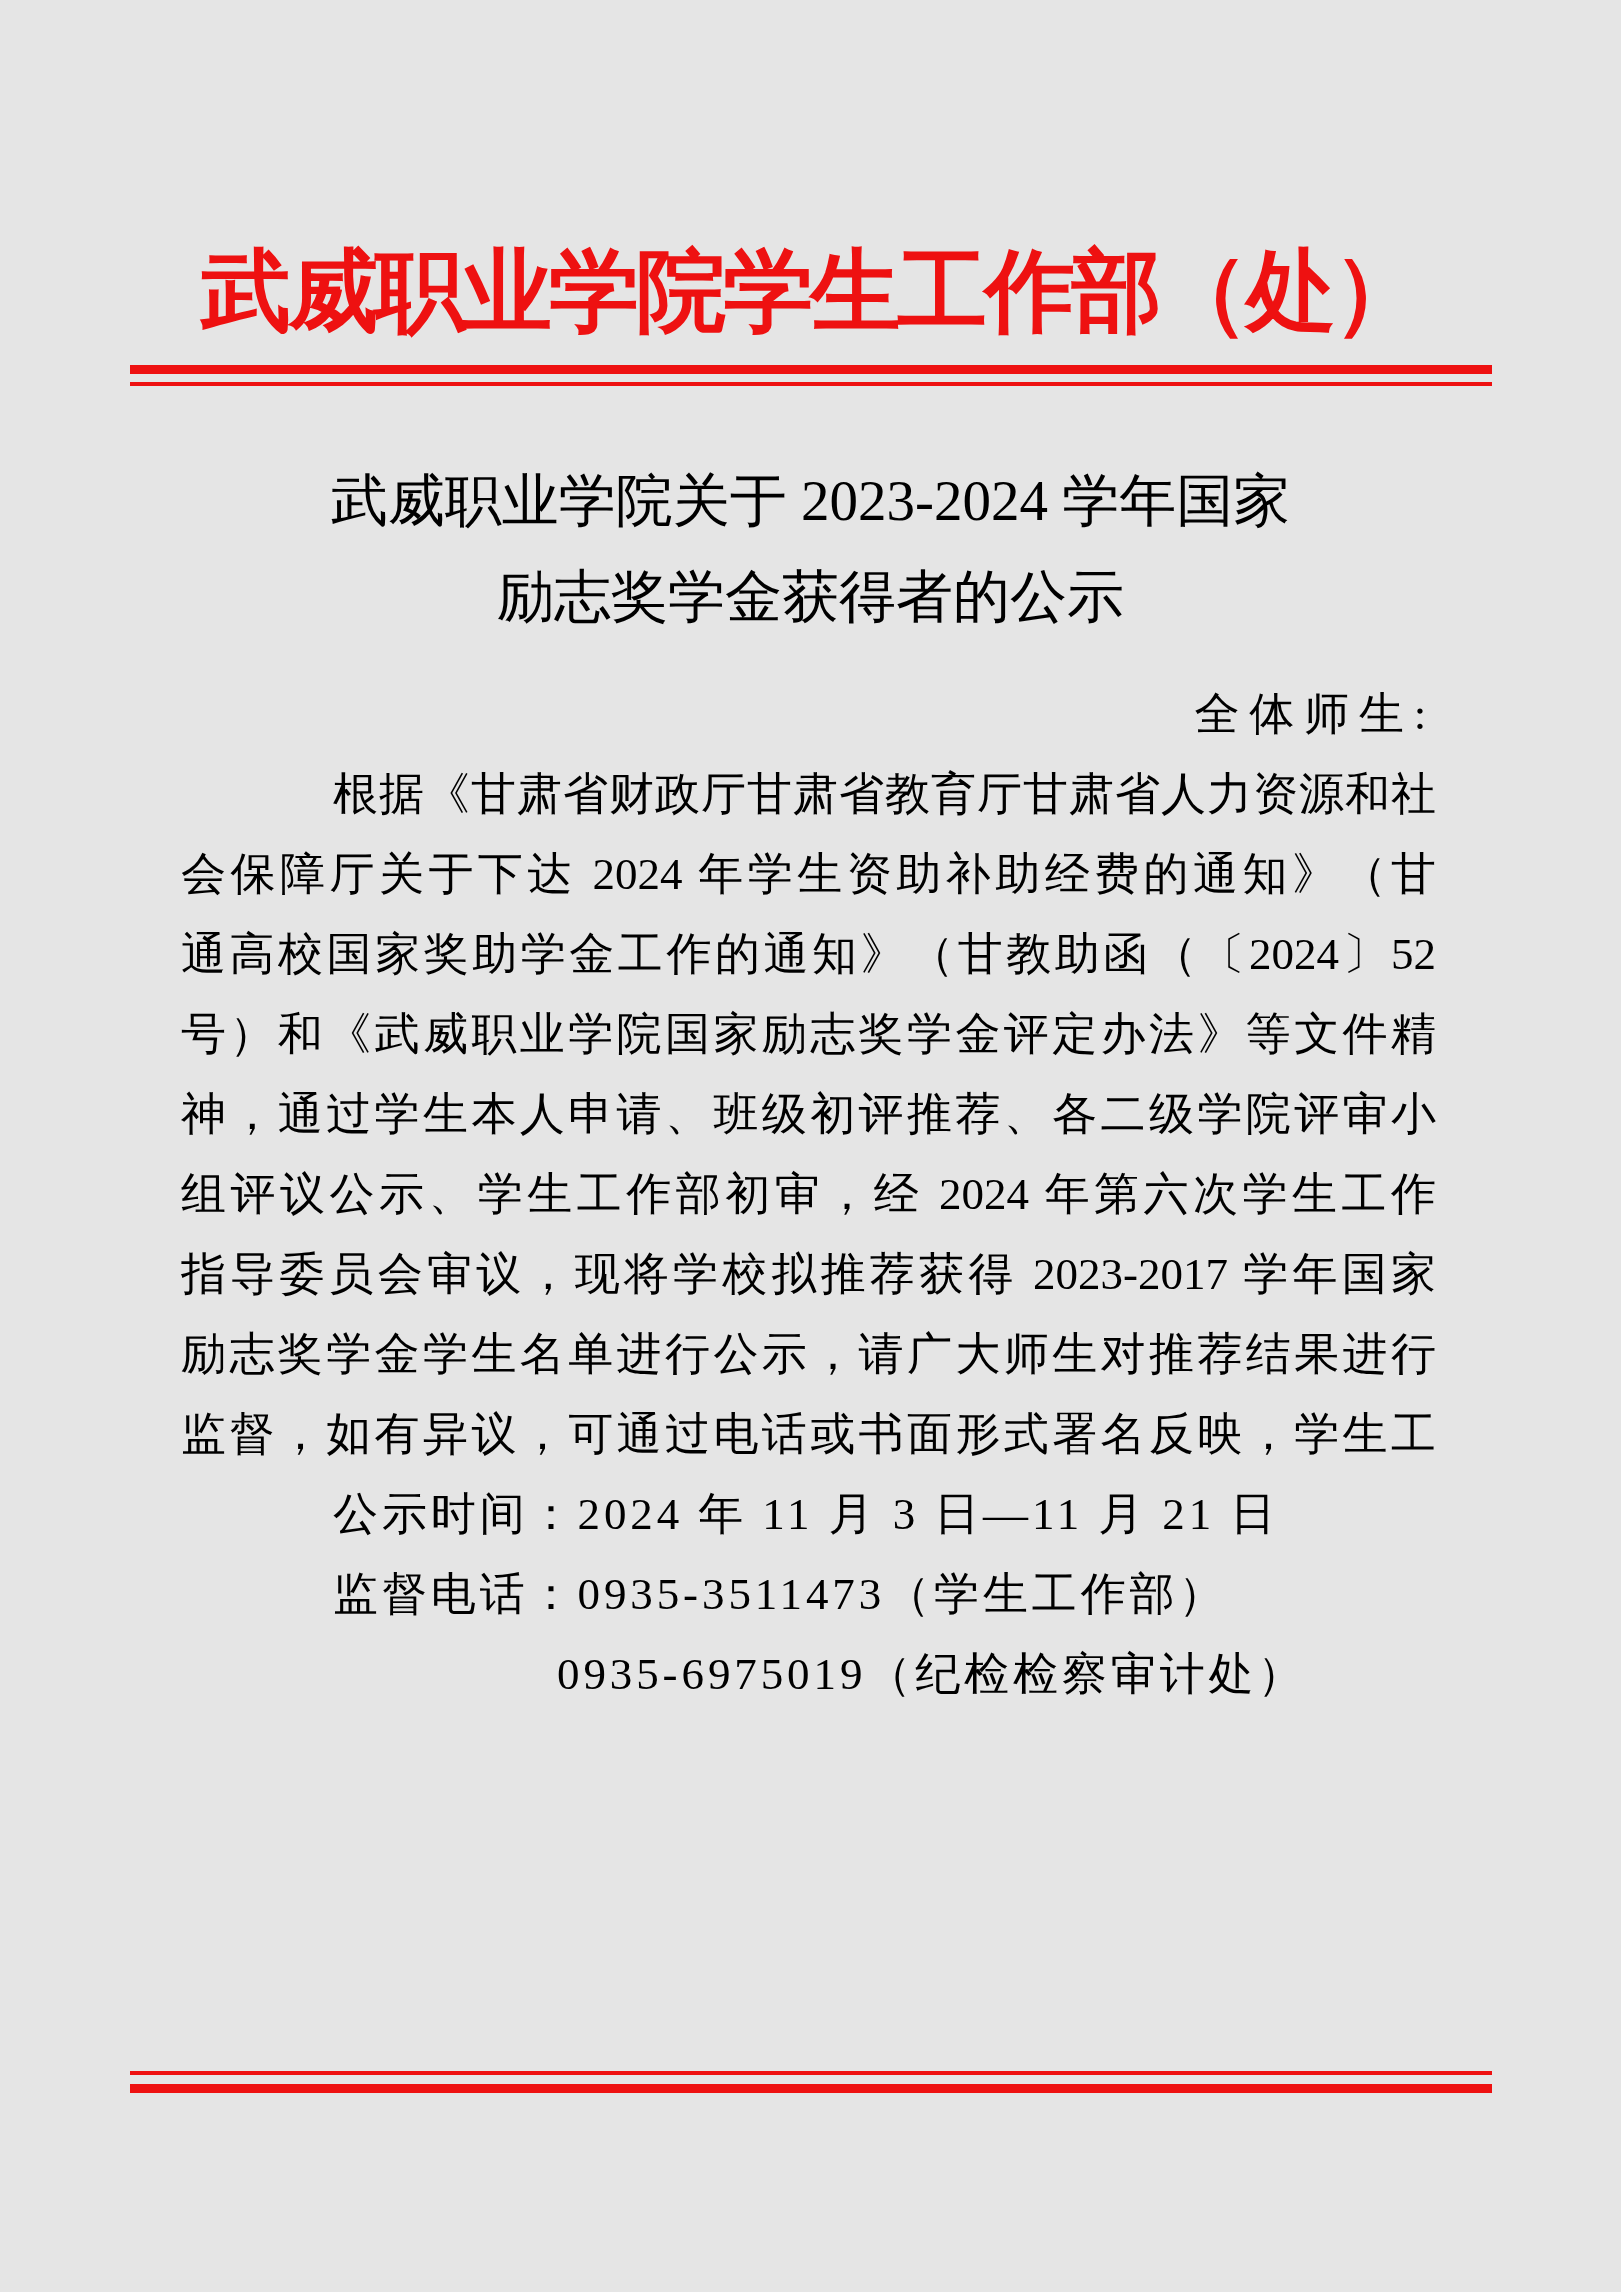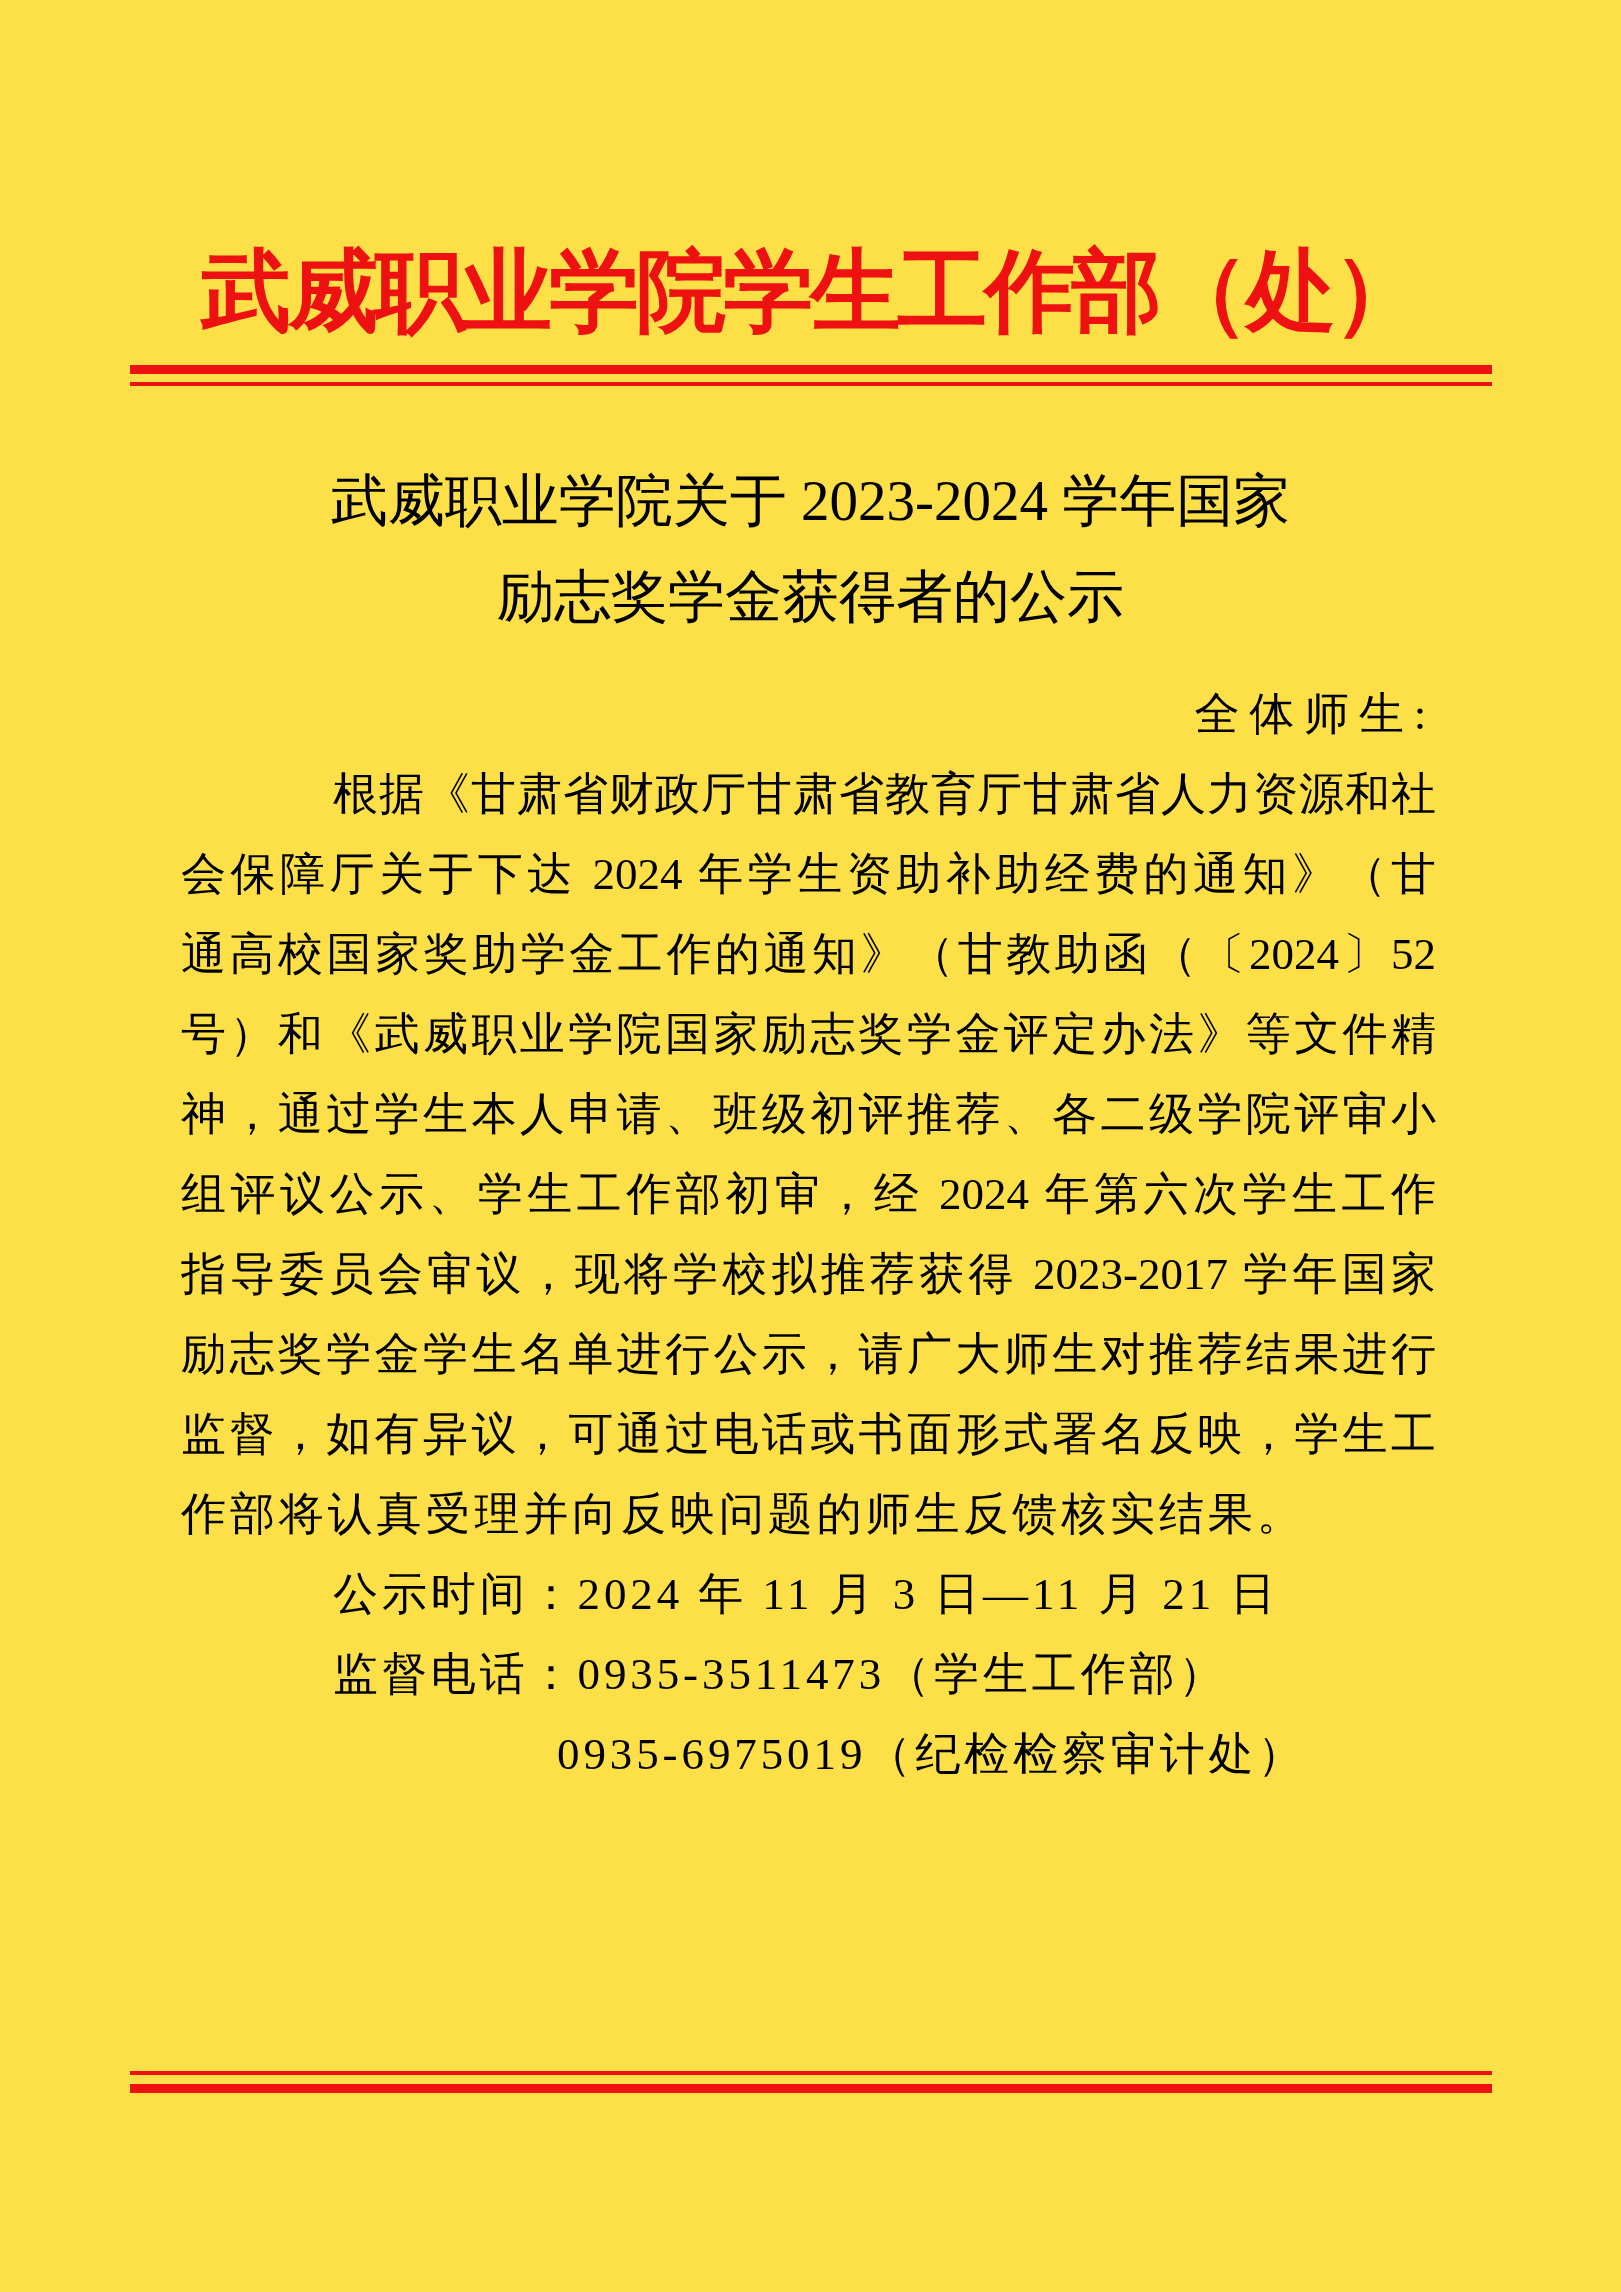--- a/index.html
+++ b/index.html
@@ -4,21 +4,21 @@
 <style>
   html, body {
     margin: 0;
     padding: 0;
     background: #ffffff;
   }
   .page {
     position: relative;
     width: 1621px;
     height: 2293px;
-    background: #fde047;
+    background: #e5e5e5;
     overflow: hidden;
     font-family: "Liberation Serif", "DejaVu Serif", serif;
     color: #000000;
   }
   
   .masthead {
     position: absolute;
     top: 233px;
     left: 0;
     width: 100%;
@@ -100,21 +100,20 @@
 
     <div class="jline first-indent">根据《甘肃省财政厅甘肃省教育厅甘肃省人力资源和社</div>
     <div class="jline">会保障厅关于下达 2024 年学生资助补助经费的通知》（甘</div>
     <div class="jline">通高校国家奖助学金工作的通知》（甘教助函（〔2024〕52</div>
     <div class="jline">号）和《武威职业学院国家励志奖学金评定办法》等文件精</div>
     <div class="jline">神，通过学生本人申请、班级初评推荐、各二级学院评审小</div>
     <div class="jline">组评议公示、学生工作部初审，经 2024 年第六次学生工作</div>
     <div class="jline">指导委员会审议，现将学校拟推荐获得 2023-2017 学年国家</div>
     <div class="jline">励志奖学金学生名单进行公示，请广大师生对推荐结果进行</div>
     <div class="jline">监督，如有异议，可通过电话或书面形式署名反映，学生工</div>
-    <div class="line last-line">作部将认真受理并向反映问题的师生反馈核实结果。</div>
 
     <div class="line info-indent">公示时间：2024 年 11 月 3 日—11 月 21 日</div>
     <div class="line info-indent">监督电话：0935-3511473（学生工作部）</div>
     <div class="line phone2-indent">0935-6975019（纪检检察审计处）</div>
   </div>
 
   <div class="rule rule-bottom-thin"></div>
   <div class="rule rule-bottom-thick"></div>
 
 </div>

